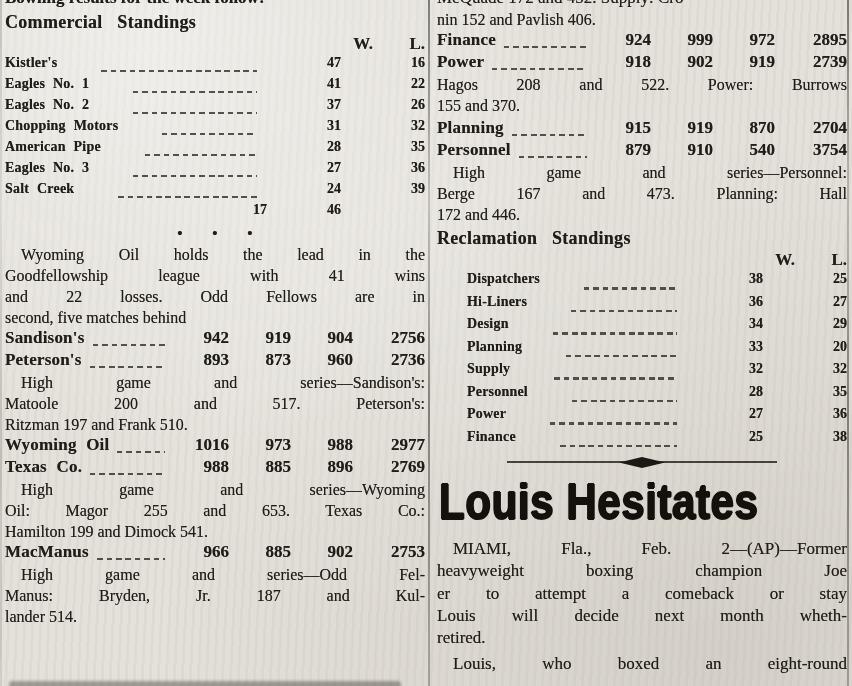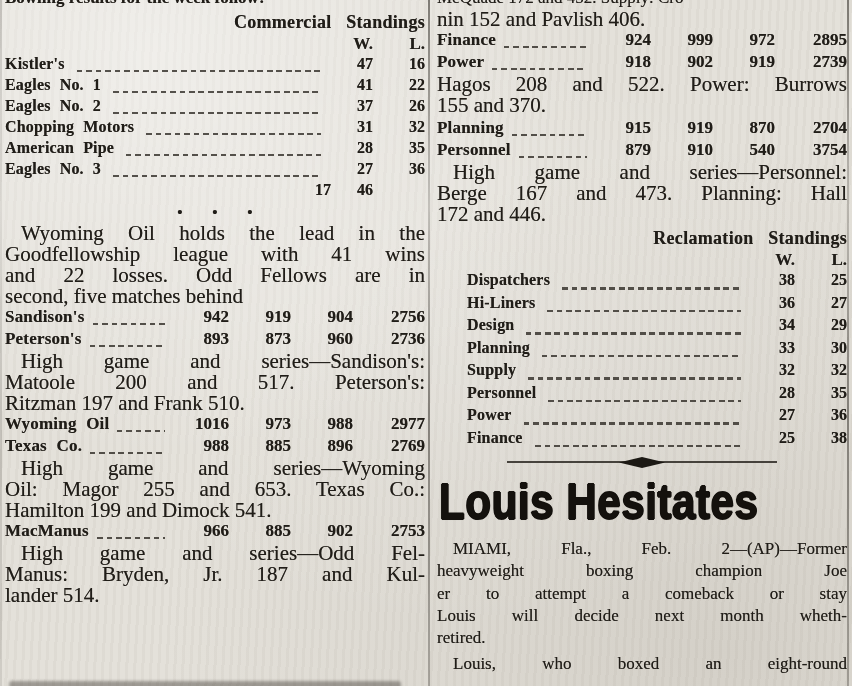--- a/index.html
+++ b/index.html
@@ -18,32 +18,32 @@
   .col{position:absolute;top:0;height:686px;overflow:hidden;}
   .col-left{left:5px;width:420px;}
   .col-right{left:437px;width:410px;}
   .vrule{position:absolute;top:0;width:2px;height:686px;
     background:linear-gradient(180deg,rgba(40,36,30,.55),rgba(40,36,30,.2) 30%,rgba(40,36,30,.5) 60%,rgba(40,36,30,.3));}
   .vrule.center{left:428px;}
   .vrule.right{left:847px;}
   .vrule.left{left:0;opacity:.35;}
   .cut{height:9px;overflow:hidden;}
   .cut>div{transform:translateY(-12px);font-weight:700;font-size:17px;white-space:nowrap;}
-  .sec-title{text-align:right;font-weight:700;font-size:18px;word-spacing:.55em;letter-spacing:.3px;margin:3px 0 1px;}
+  .sec-title{text-align:left;font-weight:700;font-size:18px;word-spacing:.55em;letter-spacing:.3px;margin:3px 0 1px;}
   .wl-header{display:grid;grid-template-columns:auto 1fr 42px 52px;font-weight:700;font-size:17px;height:21px;align-items:baseline;}
   .wl-header .sp{visibility:hidden;}
   .wl-header .num{text-align:right;}
-  .srow{display:grid;grid-template-columns:auto 1fr 42px 52px;height:21px;align-items:baseline;font-weight:700;font-size:16px;}
+  .srow{display:grid;grid-template-columns:auto 1fr 42px 52px;height:21px;align-items:baseline;font-weight:700;font-size:14px;gap:32px;}
   .srow2{grid-template-columns:auto 1fr 44px 52px;height:22.5px;margin-left:30px;}
   .nm{white-space:nowrap;letter-spacing:.2px;word-spacing:.3em;}
   .ldr{height:2.4px;margin:0 10px 4px 12px;align-self:end;
     background:repeating-linear-gradient(90deg,#2e2a24 0 5.5px,transparent 5.5px 9.5px);opacity:.8;}
   .num{text-align:right;font-weight:700;}
   .dots{text-align:center;font-size:15px;font-weight:700;word-spacing:26px;height:16px;line-height:14px;margin:3px 0 2px;}
-  .para{font-size:21px;line-height:21px;}
+  .para{font-size:16px;line-height:21px;}
   .jline{text-align:justify;text-align-last:justify;}
   .lline{text-align:left;}
   .ind{text-indent:16px;}
   .scrow{display:grid;grid-template-columns:auto 1fr 56px 62px 62px 72px;height:22px;align-items:baseline;font-weight:700;font-size:17px;}
   .scrow .ldr{margin:0 8px 4px 8px;}
   .divider{position:relative;width:270px;margin:5px auto 4px;height:12px;}
   .divline{position:absolute;left:0;right:0;top:5px;height:2px;background:#2c2822;opacity:.85;display:block;}
   .divdiamond{position:absolute;left:50%;top:1px;transform:translateX(-50%);width:46px;height:11px;background:#1c1914;
     clip-path:polygon(50% 0,100% 50%,50% 100%,0 50%);display:block;}
   .headline{font-family:"Liberation Sans","DejaVu Sans",sans-serif;font-weight:700;font-size:47px;line-height:56px;
@@ -106,20 +106,26 @@
         <span class="num">28</span>
         <span class="num">35</span>
       </div>
     <div class="srow">
         <span class="nm">Eagles No. 3</span>
         <span class="ldr"></span>
         <span class="num">27</span>
         <span class="num">36</span>
       </div>
     <div class="srow">
+        <span class="nm">Salt Creek</span>
+        <span class="ldr"></span>
+        <span class="num">24</span>
+        <span class="num">39</span>
+      </div>
+    <div class="srow">
         <span class="ldr"></span>
         <span class="num">17</span>
         <span class="num">46</span>
       </div>
 
     <div class="dots">•  •  •</div>
 
     <div class="para">
       <div class="jline ind">Wyoming Oil holds the lead in the</div>
       <div class="jline">Goodfellowship league with 41 wins</div>
@@ -268,21 +274,21 @@
     <div class="srow srow2">
         <span class="nm">Design</span>
         <span class="ldr"></span>
         <span class="num">34</span>
         <span class="num">29</span>
       </div>
     <div class="srow srow2">
         <span class="nm">Planning</span>
         <span class="ldr"></span>
         <span class="num">33</span>
-        <span class="num">30</span>
+        <span class="num">20</span>
       </div>
     <div class="srow srow2">
         <span class="nm">Supply</span>
         <span class="ldr"></span>
         <span class="num">32</span>
         <span class="num">32</span>
       </div>
     <div class="srow srow2">
         <span class="nm">Personnel</span>
         <span class="ldr"></span>

